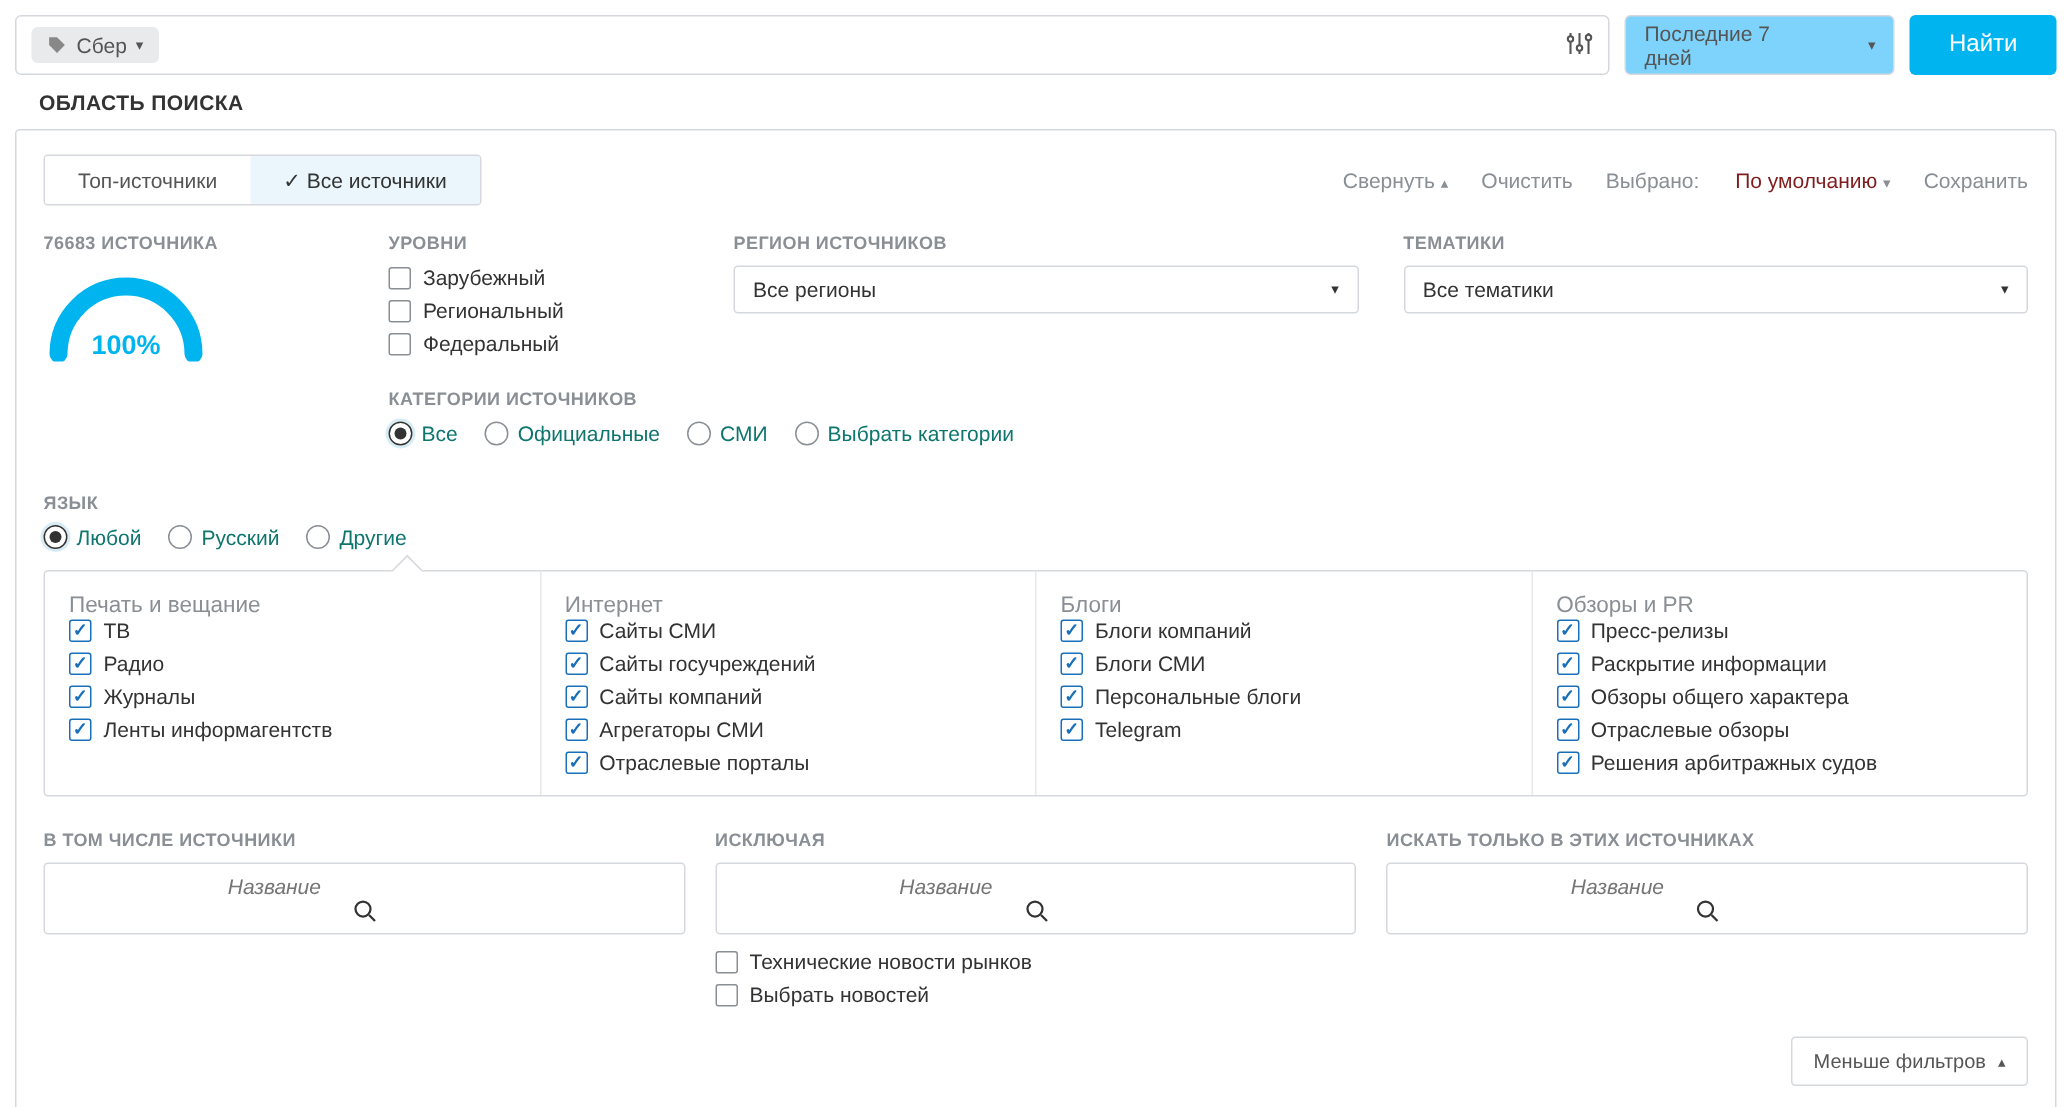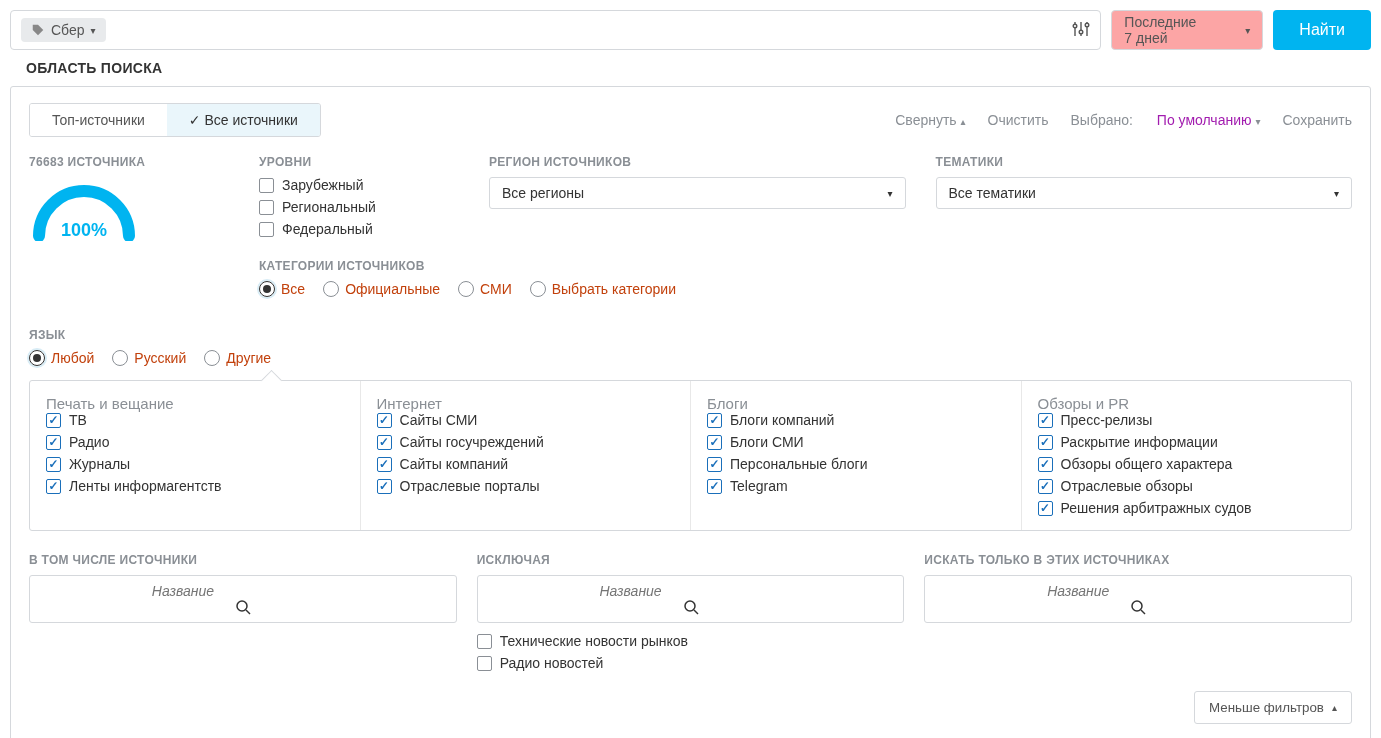--- a/index.html
+++ b/index.html
@@ -3,53 +3,53 @@
 <meta charset="utf-8">
 <style>
 * { box-sizing: border-box; margin: 0; padding: 0; }
 body { font-family: -apple-system, BlinkMacSystemFont, "Segoe UI", Arial, sans-serif; font-size: 14px; color: #333; background: #fff; }
 .container { width: 1381px; padding: 10px; }
 .topbar { display: flex; gap: 10px; margin-bottom: 10px; }
 .searchbox { flex: 1; display: flex; align-items: center; border: 1px solid #d5d8dc; border-radius: 4px; padding: 6px 10px; background: #fff; height: 40px; }
 .tag { display: inline-flex; align-items: center; gap: 6px; background: #e8eaec; border-radius: 4px; padding: 4px 10px; color: #555; font-size: 14px; }
 .tag svg { width: 14px; height: 14px; }
 .settings-icon { margin-left: auto; color: #555; cursor: pointer; }
-.date-select { display: flex; align-items: center; justify-content: space-between; border: 1px solid #d5d8dc; border-radius: 4px; padding: 0 12px; width: 152px; background: #fca5a5; color: #555; cursor: pointer; height: 40px; gap: 48px; }
+.date-select { display: flex; align-items: center; justify-content: space-between; border: 1px solid #d5d8dc; border-radius: 4px; padding: 0 12px; width: 180px; background: #7dd3fc; color: #555; cursor: pointer; height: 40px; gap: 48px; }
 .search-btn { background: #00b4f0; color: #fff; border: none; border-radius: 4px; padding: 0 26px; font-size: 16px; cursor: pointer; height: 40px; }
 .section-title { font-weight: 700; color: #333; margin: 0 0 10px 16px; font-size: 14px; letter-spacing: 0.3px; }
 .panel { border: 1px solid #d5d8dc; border-radius: 3px; padding: 16px 18px; }
 .panel-header { display: flex; align-items: center; margin-bottom: 18px; }
 .tab-group { display: flex; border: 1px solid #d5d8dc; border-radius: 3px; overflow: hidden; }
 .tab { padding: 8px 22px; background: #fff; border: none; cursor: pointer; color: #555; font-size: 14px; }
 .tab.active { background: #eaf6fb; color: #333; }
 .tab.active::before { content: "✓ "; color: #333; }
 .header-actions { margin-left: auto; display: flex; gap: 22px; align-items: center; color: #8a8f95; }
 .header-actions > span { cursor: pointer; }
-.header-actions .selected { color: #a21caf; padding-left: 20px; }
+.header-actions .selected { color: #7f1d1d; padding-left: 20px; }
 .row1 { display: flex; gap: 30px; margin-bottom: 18px; }
 .col-gauge { width: 200px; }
 .col-levels { width: 200px; }
 .col-region { flex: 1; }
 .col-theme { flex: 1; }
 .label { font-size: 12px; font-weight: 600; color: #8a8f95; letter-spacing: 0.3px; margin-bottom: 8px; }
 .gauge-wrap { display: flex; flex-direction: column; align-items: flex-start; }
 .gauge { position: relative; width: 110px; height: 60px; margin-top: 4px; }
 .gauge svg { position: absolute; top: 0; left: 0; }
 .gauge-text { position: absolute; bottom: 0; width: 100%; text-align: center; font-weight: 700; color: #00b4f0; font-size: 18px; }
 .checkbox-list { display: flex; flex-direction: column; gap: 6px; }
 .check-item { display: flex; align-items: center; gap: 8px; cursor: pointer; color: #333; }
 .chk { width: 15px; height: 15px; border: 1px solid #8a8f95; border-radius: 2px; flex-shrink: 0; display: flex; align-items: center; justify-content: center; }
 .chk.checked { border-color: #1a6fba; background: #fff; }
 .chk.checked::after { content: "✓"; color: #1a6fba; font-size: 12px; font-weight: bold; line-height: 1; }
 .dropdown { display: flex; align-items: center; justify-content: space-between; border: 1px solid #d5d8dc; border-radius: 3px; padding: 7px 12px; background: #fff; cursor: pointer; color: #333; }
 .row2 { display: flex; gap: 31px; margin-bottom: 14px; flex-direction: column; }
 .col-cat { margin-left: 230px; flex: 1; }
 .col-lang { width: 440px; }
 .radio-group { display: flex; gap: 18px; align-items: center; }
-.radio-item { display: flex; align-items: flex-start; gap: 6px; cursor: pointer; color: #c2410c; }
+.radio-item { display: flex; align-items: flex-start; gap: 6px; cursor: pointer; color: #0f766e; }
 .radio { width: 16px; height: 16px; border: 1px solid #8a8f95; border-radius: 50%; display: flex; align-items: center; justify-content: center; }
 .radio.sel { border-color: #333; box-shadow: 0 0 0 2px #d8ecf5; }
 .radio.sel::after { content: ""; width: 8px; height: 8px; background: #333; border-radius: 50%; }
 .cats-box { border: 1px solid #d5d8dc; border-radius: 3px; display: flex; margin-bottom: 22px; position: relative; }
 .cats-box::before { content: ""; position: absolute; top: -8px; left: 234px; width: 14px; height: 14px; background: #fff; border-left: 1px solid #d5d8dc; border-top: 1px solid #d5d8dc; transform: rotate(45deg); }
 .cat-col { flex: 1; padding: 14px 16px; border-right: 1px solid #e8e8e8; }
 .cat-col:last-child { border-right: none; }
 .cat-title { color: #8a8f95; font-size: 15px; }
 .row3 { display: flex; gap: 20px; }
 .col3 { flex: 1; }
@@ -224,20 +224,24 @@
           <label class="check-item">
               <span class="chk checked"></span>
               <span>Сайты госучреждений</span>
             </label>
           <label class="check-item">
               <span class="chk checked"></span>
               <span>Сайты компаний</span>
             </label>
           <label class="check-item">
               <span class="chk checked"></span>
+              <span>Агрегаторы СМИ</span>
+            </label>
+          <label class="check-item">
+              <span class="chk checked"></span>
               <span>Отраслевые порталы</span>
             </label>
         </div>
       </div>
       <div class="cat-col">
         <div class="cat-title">Блоги</div>
         <div class="checkbox-list">
           <label class="check-item">
               <span class="chk checked"></span>
               <span>Блоги компаний</span>
@@ -303,21 +307,21 @@
               <line x1="11" y1="11" x2="15" y2="15"></line>
             </svg>
         </div>
         <div class="exclude-list">
           <label class="check-item">
               <span class="chk"></span>
               <span>Технические новости рынков</span>
             </label>
           <label class="check-item">
               <span class="chk"></span>
-              <span>Радио новостей</span>
+              <span>Выбрать новостей</span>
             </label>
         </div>
       </div>
       <div class="col3">
         <div class="label">ИСКАТЬ ТОЛЬКО В ЭТИХ ИСТОЧНИКАХ</div>
         <div class="search-input">
           <input placeholder="Название" style="">
           <svg class="ico-search" viewBox="0 0 16 16" stroke="#333" stroke-width="1.5" fill="none">
               <circle cx="7" cy="7" r="5"></circle>
               <line x1="11" y1="11" x2="15" y2="15"></line>

